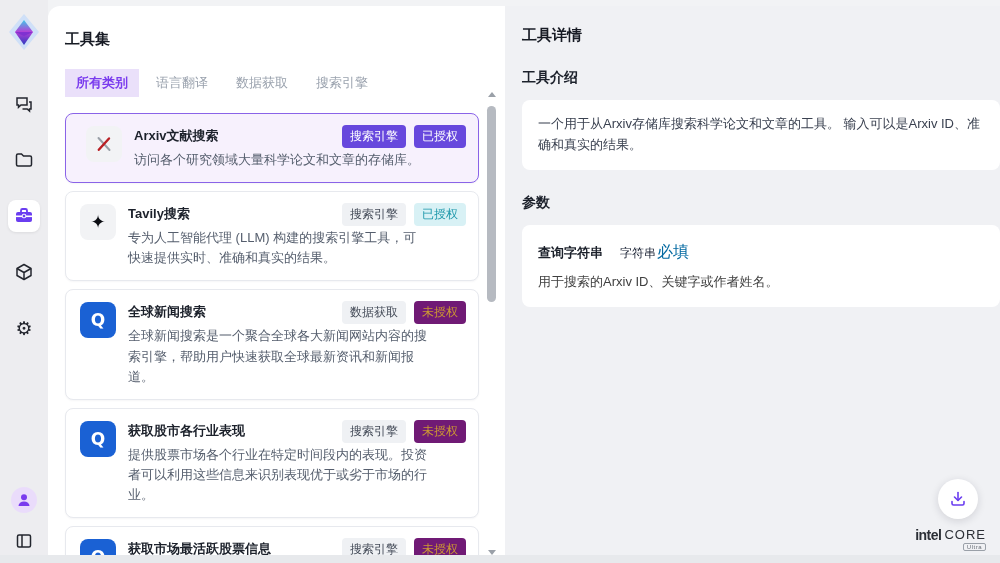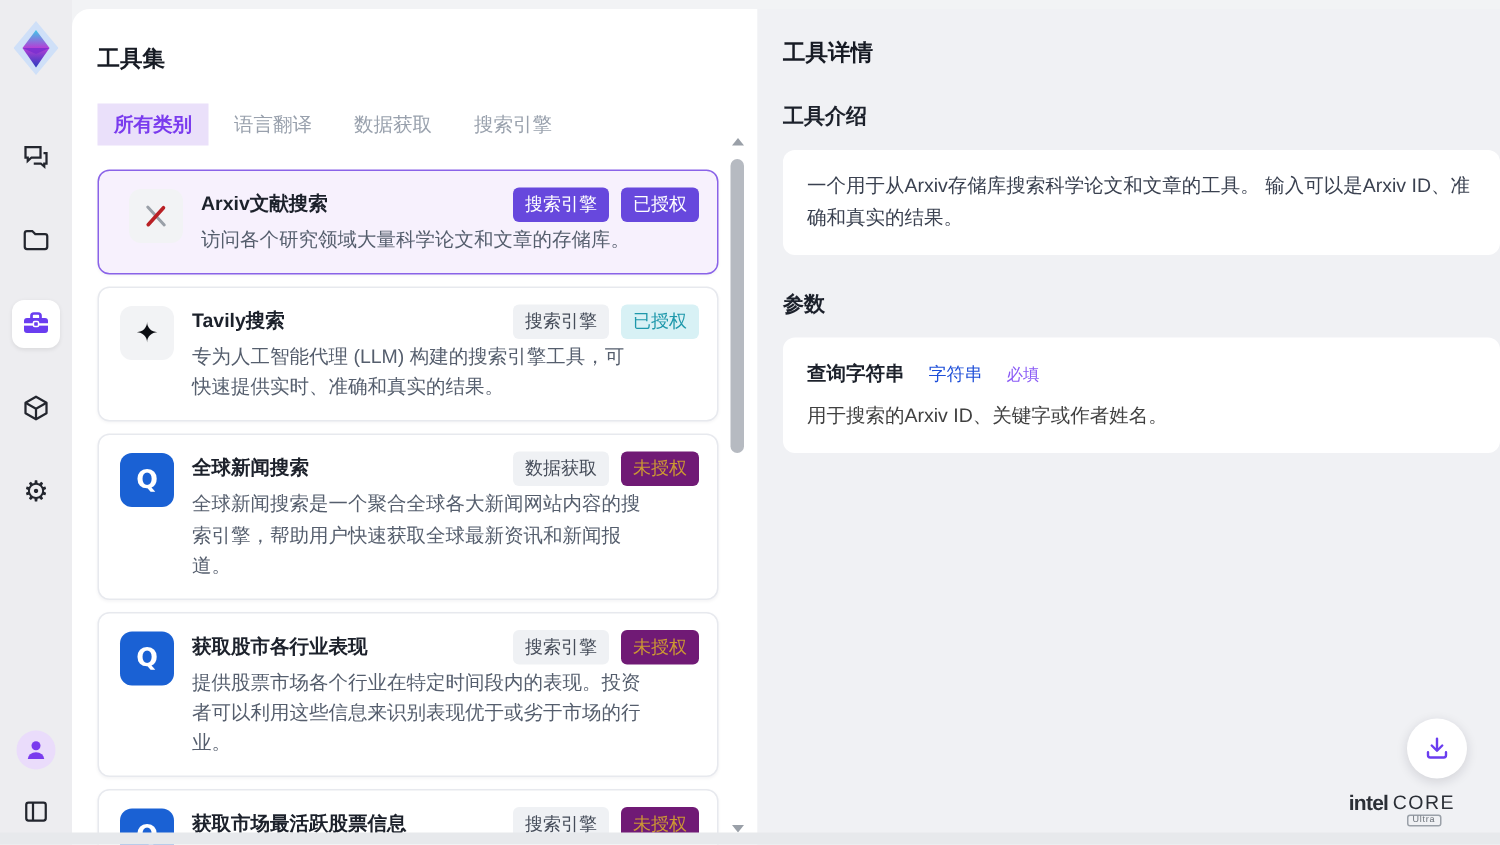--- a/index.html
+++ b/index.html
@@ -56,34 +56,34 @@
   .arrow-down { border-top:5px solid #9aa0a8; position:absolute; bottom:0; left:2px; }
   .scroll-thumb { position:absolute; top:14px; left:1px; width:9px; height:196px;
     background:#b6bac1; border-radius:5px; cursor:grab; }
 
   
   .detail-panel { flex:1; background:#f0f1f4; margin-top:6px; padding:20px 0 0 17px; position:relative; }
   .detail-title { font-size:15px; font-weight:bold; color:#171b24; margin-bottom:24px; }
   .section-heading { font-size:14px; font-weight:bold; color:#1c212b; margin-bottom:13px; }
   .white-box { background:#ffffff; border-radius:8px; padding:14px 16px; margin-bottom:24px;
     font-size:13px; color:#3a4150; line-height:1.6; }
-  .param-row { display:flex; align-items:baseline; gap:16px; margin-bottom:8px; }
+  .param-row { display:flex; align-items:baseline; gap:1px; margin-bottom:8px; }
   .param-name { font-size:13px; font-weight:bold; color:#1c212b; }
-  .param-type { font-size:12px; color:#1d4ed8; }
-  .param-required { font-size:11px; color:#8b5cf6; }
+  .param-type { font-size:12px; color:#0f172a;margin-left:16px; }
+  .param-required { font-size:16px; color:#0369a1; }
   .param-desc { font-size:13px; color:#404040; }
 
   
   .download-fab { position:absolute; right:22px; bottom:44px; width:40px; height:40px; border-radius:50%;
     background:#ffffff; box-shadow:0 2px 8px rgba(20,24,40,.14); display:flex; align-items:center;
     justify-content:center; cursor:pointer; }
-  .intel-logo { position:absolute; right:30px; bottom:12px; display:flex; align-items:flex-start; gap:3px;
+  .intel-logo { position:absolute; right:14px; bottom:12px; display:flex; align-items:flex-start; gap:3px;
     color:#2b2f36; }
   .intel-word { font-size:14px; font-weight:bold; letter-spacing:-0.5px; }
-  .core-wrap { display:flex; flex-direction:column; align-items:center; }
+  .core-wrap { display:flex; flex-direction:column; align-items:flex-end; }
   .core-word { font-size:13px; letter-spacing:1px; font-weight:normal; }
   .core-badge { font-size:6px; border:1px solid #9aa0a8; color:#6a7078; padding:0 3px;
     border-radius:2px; margin-top:1px; letter-spacing:.5px; }
 
   .bottom-strip { position:absolute; left:0; right:0; bottom:0; height:8px; background:#e7e9ec; }
   svg { display:block; }
 </style>
 </head>
 <body>
 

